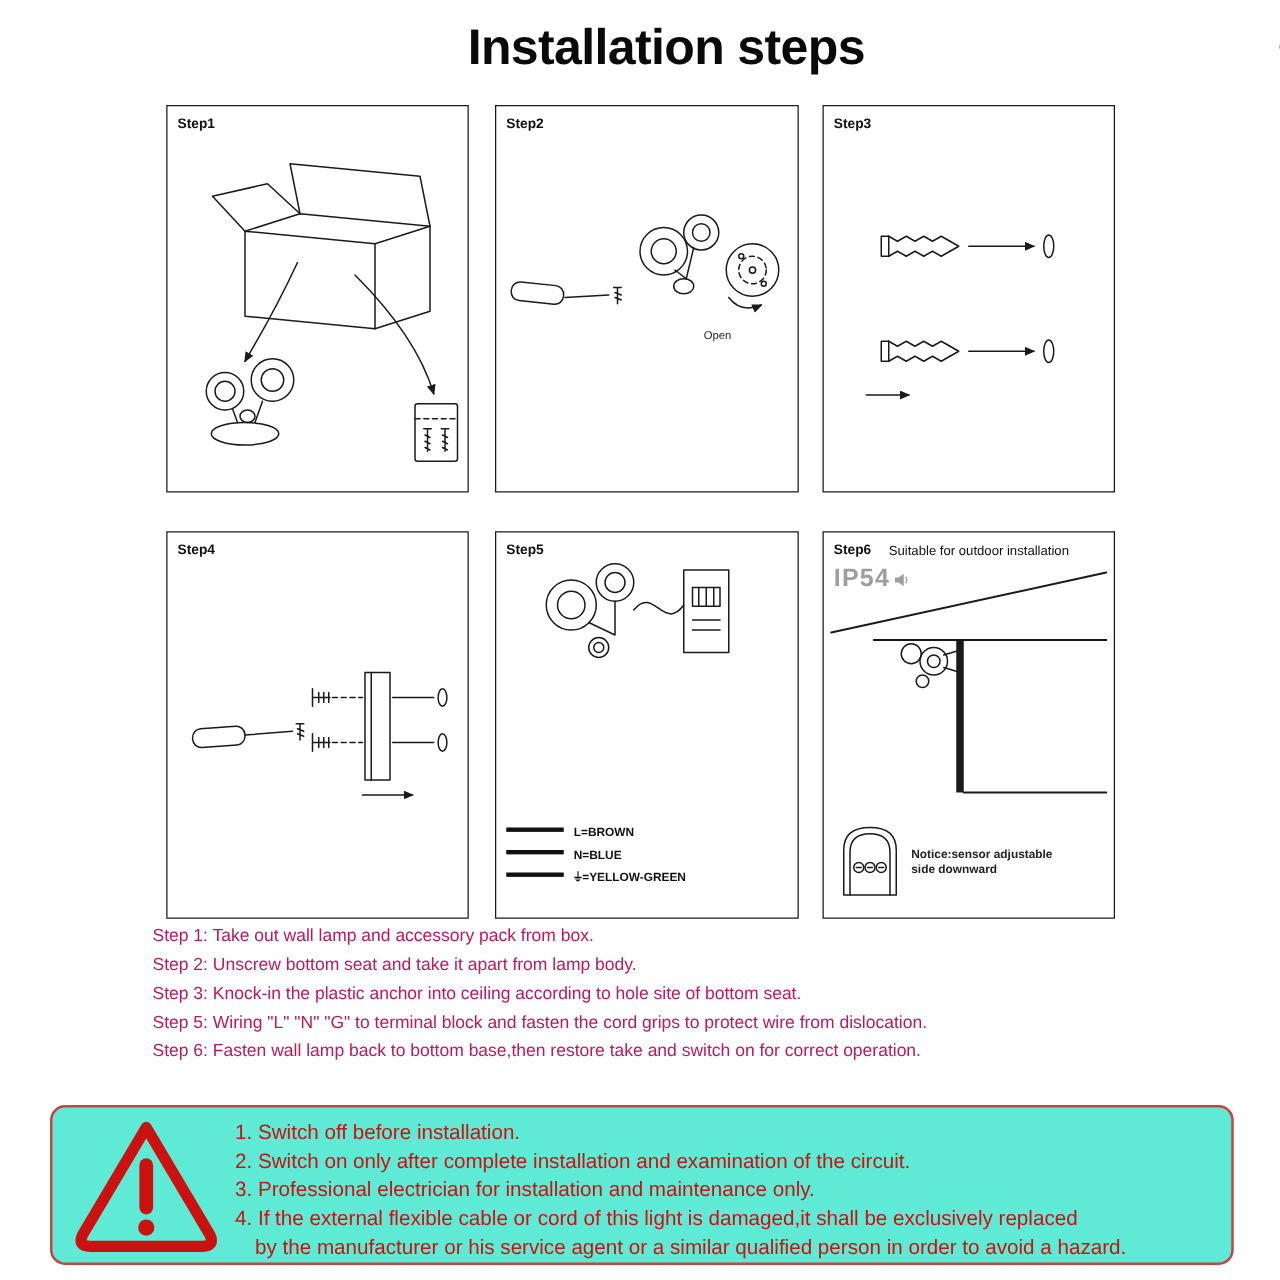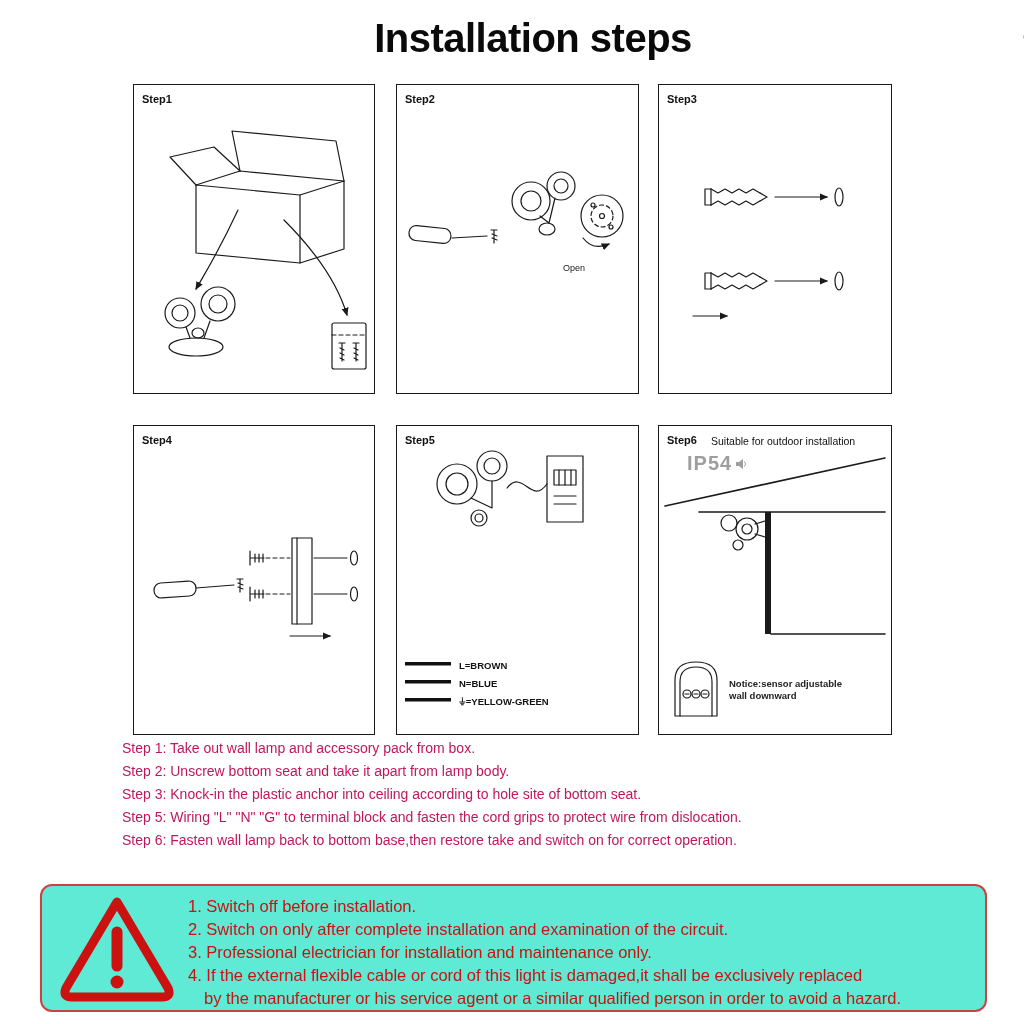--- a/index.html
+++ b/index.html
@@ -23,21 +23,21 @@
   .plabel{position:absolute;left:8px;top:8px;font-size:11px;font-weight:bold;color:#111;z-index:2;}
   .panel svg.illus{position:absolute;left:0;top:0;}
 
   .ln{fill:none;stroke:#1a1a1a;stroke-width:1.2;stroke-linecap:round;stroke-linejoin:round;}
   .ln15{fill:none;stroke:#1a1a1a;stroke-width:1.6;stroke-linecap:round;}
   .dash{stroke-dasharray:4 3;}
   .svgtxt{font-family:"Liberation Sans",sans-serif;font-size:9px;fill:#222;}
   .svgtxt-b{font-family:"Liberation Sans",sans-serif;font-size:9.5px;font-weight:bold;fill:#111;}
 
   .suitable{position:absolute;left:52px;top:9px;font-size:10.5px;font-weight:normal;color:#111;z-index:2;}
-  .iprow{position:absolute;left:8px;top:26px;z-index:2;display:flex;align-items:center;gap:2px;margin-left:20px;}
+  .iprow{position:absolute;left:8px;top:26px;z-index:2;display:flex;align-items:center;gap:2px;}
   .ip54{font-size:20px;font-weight:bold;color:#9e9e9e;letter-spacing:1px;}
   .notice{position:absolute;left:70px;top:252px;width:116px;text-align:left;
           font-size:9.5px;font-weight:bold;color:#222;line-height:12px;z-index:2;}
 
   .instructions{position:absolute;left:122px;top:737px;font-size:14px;line-height:23px;color:#be185d;white-space:nowrap;}
 
   .warning{position:absolute;left:40px;top:884px;width:943px;height:124px;
            border:2.5px solid #cc4141;border-radius:12px;background:#5eead4;}
   .warn-tri{position:absolute;left:16px;top:4px;}
   .warn-lines{position:absolute;left:146px;top:9px;font-size:16.5px;line-height:23px;
@@ -231,21 +231,21 @@
 
       <path class="ln" d="M16,290 V254 Q16,236 37,236 Q58,236 58,254 V290 Z"></path>
       <path class="ln" d="M21,290 V256 Q21,241 37,241 Q53,241 53,256 V290"></path>
       <circle class="ln" cx="28" cy="268" r="4"></circle>
         <circle class="ln" cx="37" cy="268" r="4"></circle>
         <circle class="ln" cx="46" cy="268" r="4"></circle>
       <path class="ln" d="M26,268 h4 M35,268 h4 M44,268 h4"></path>
     </svg>
     <div class="notice">
       <div>Notice:sensor adjustable</div>
-      <div>wall downward</div>
+      <div>side downward</div>
     </div>
   </div>
 
   <div class="instructions">
     <div>Step 1: Take out wall lamp and accessory pack from box.</div>
     <div>Step 2: Unscrew bottom seat and take it apart from lamp body.</div>
     <div>Step 3: Knock-in the plastic anchor into ceiling according to hole site of bottom seat.</div>
     <div>Step 5: Wiring "L" "N" "G" to terminal block and fasten the cord grips to protect wire from dislocation.</div>
     <div>Step 6: Fasten wall lamp back to bottom base,then restore take and switch on for correct operation.</div>
   </div>

